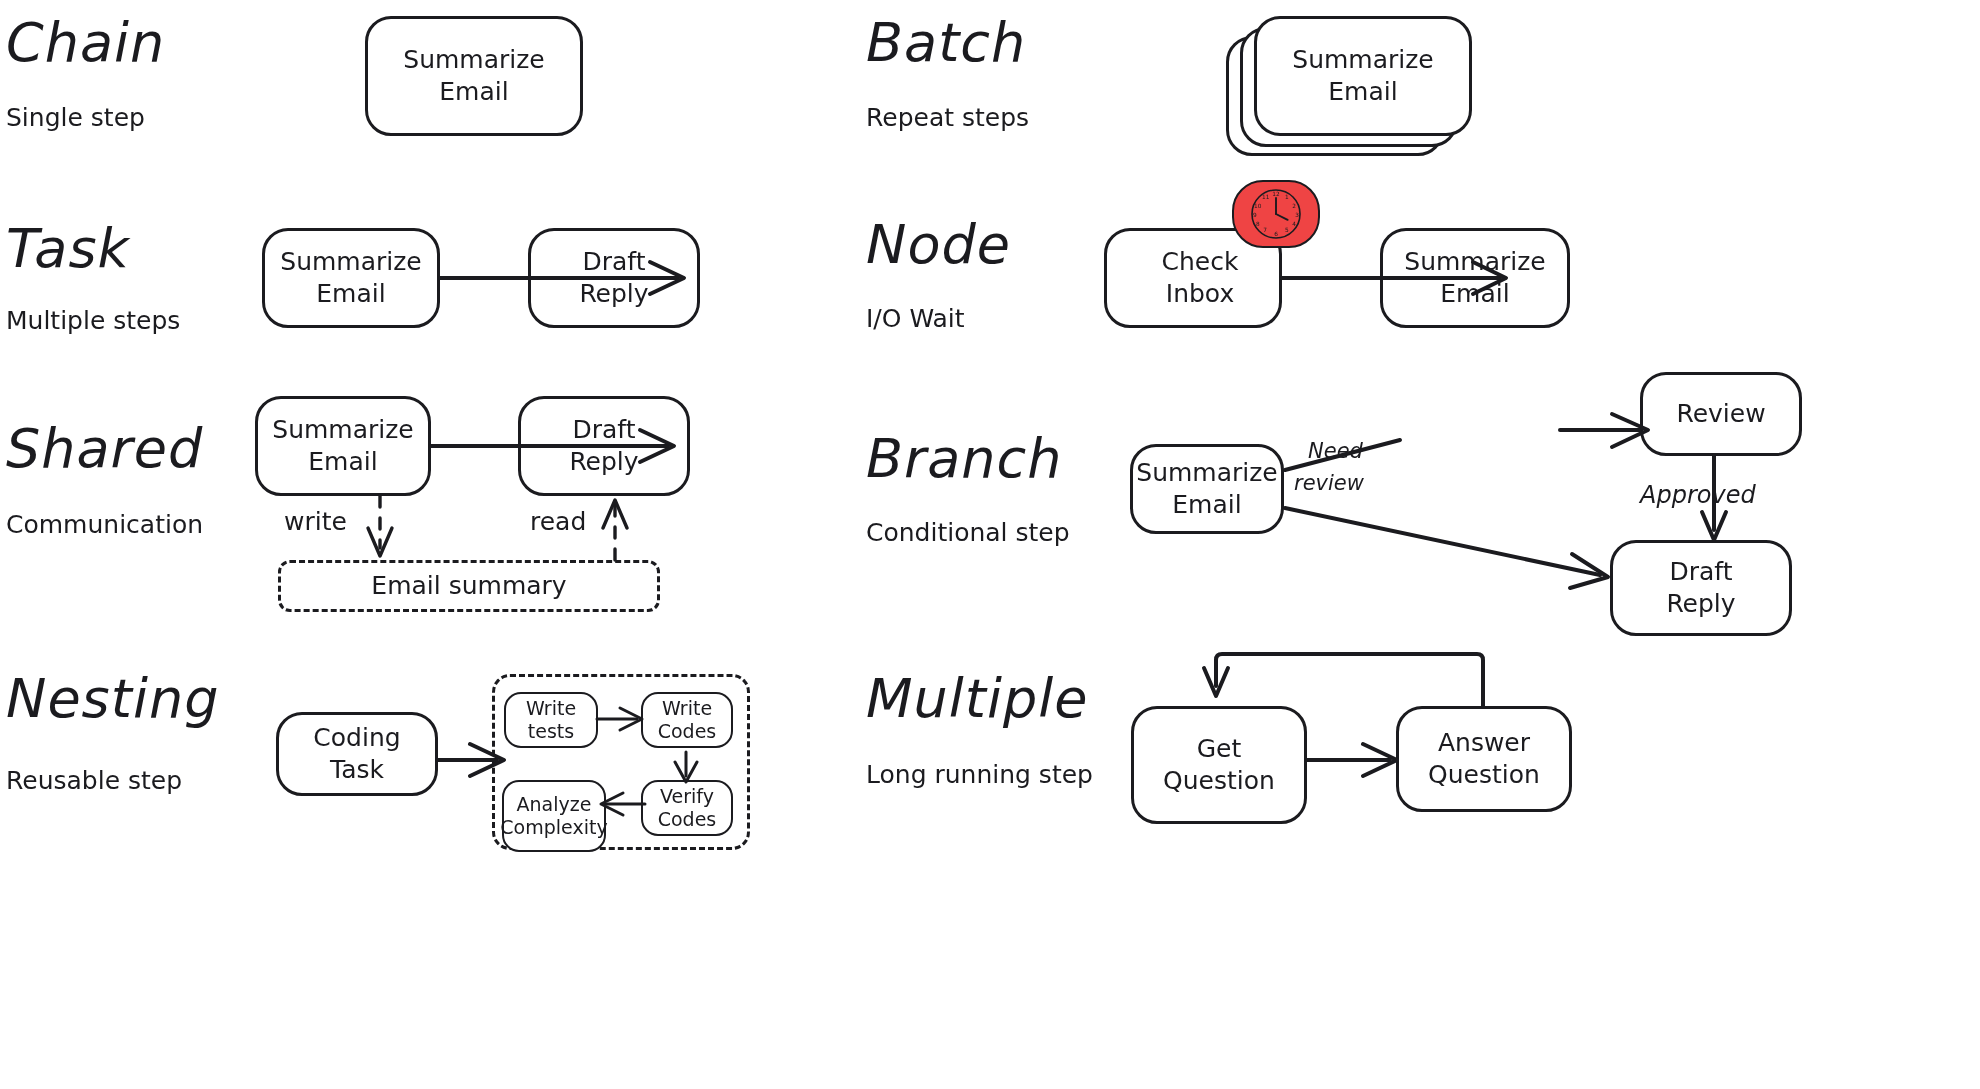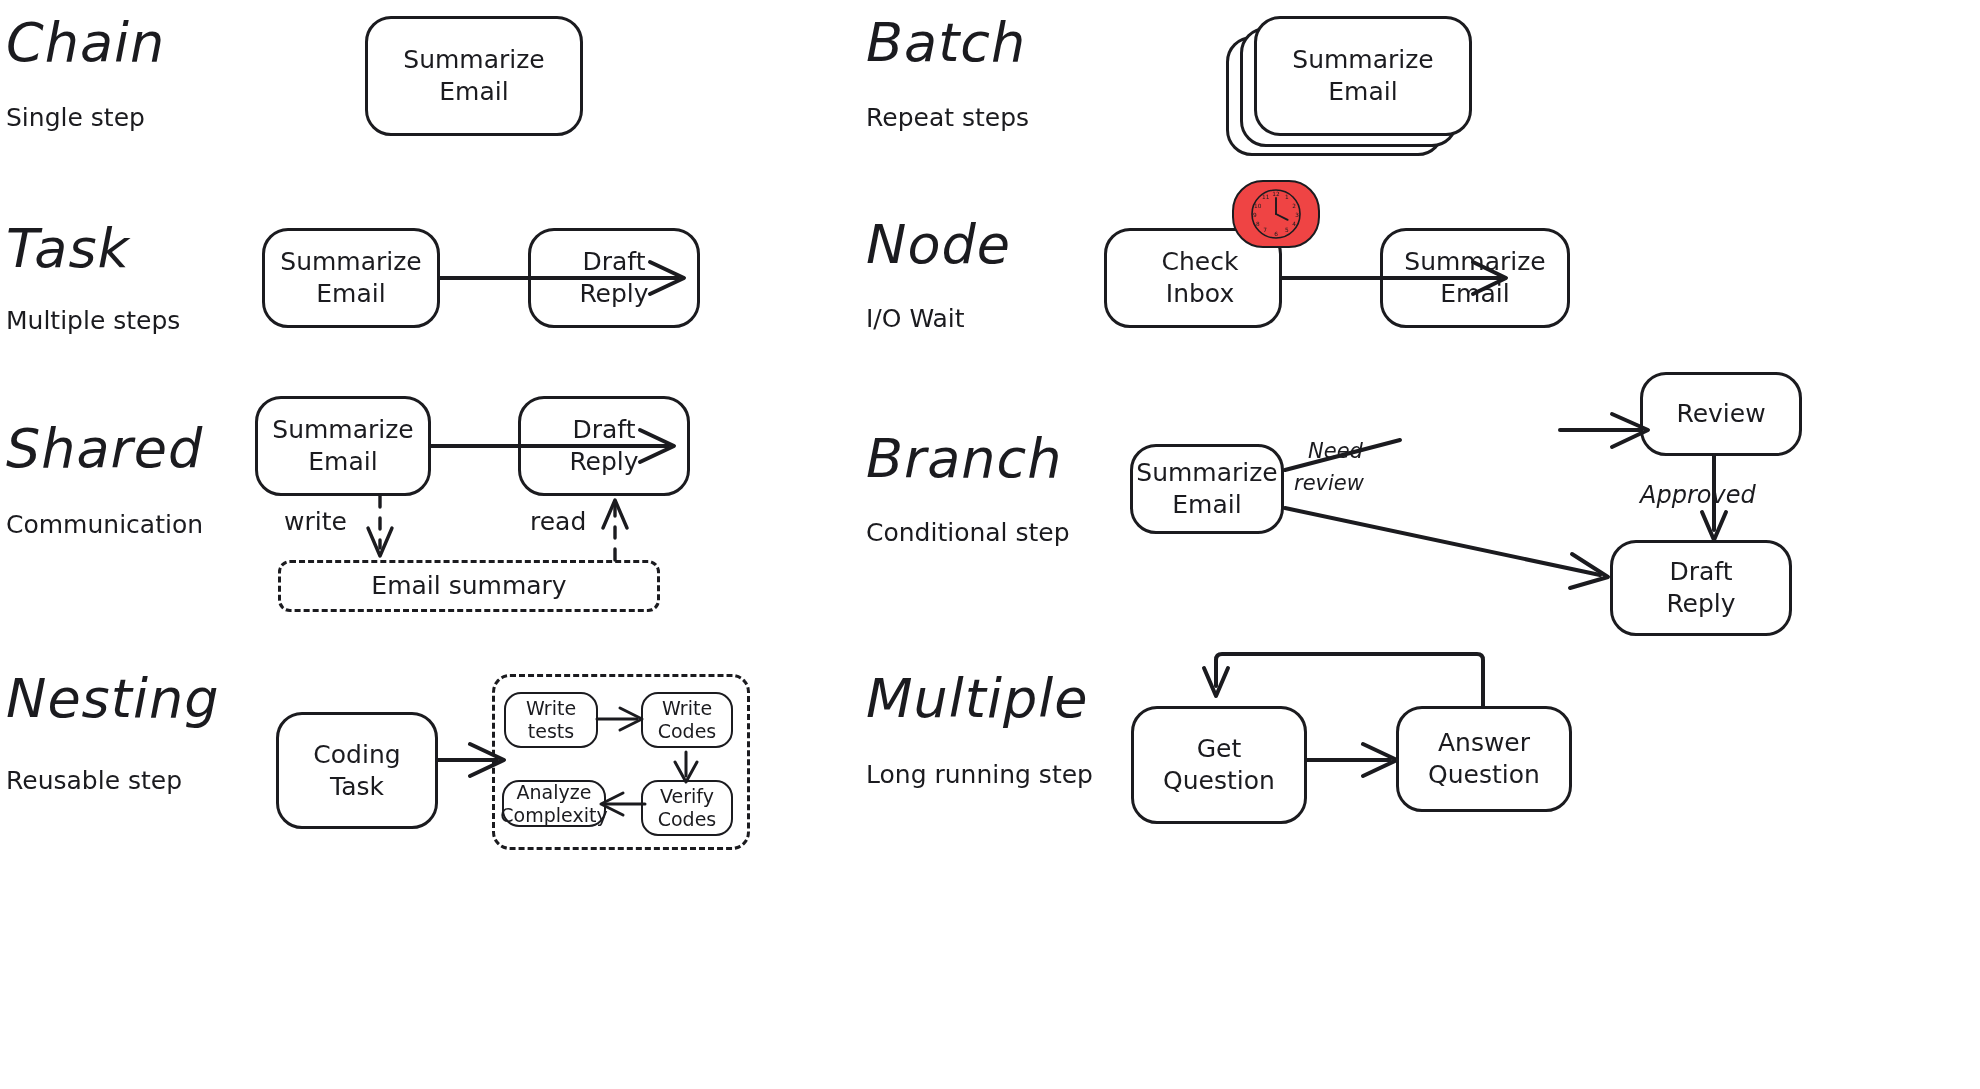--- a/index.html
+++ b/index.html
@@ -248,28 +248,28 @@
   <div class="node" style="left:1640px;top:372px;width:162px;height:84px;">Review</div>
   <div class="node" style="left:1610px;top:540px;width:182px;height:96px;">Draft<br>Reply</div>
 
   <div class="edge-label sm" style="left:1308px;top:440px;">Need</div>
   <div class="edge-label sm" style="left:1294px;top:472px;">review</div>
   <div class="edge-label sm2" style="left:1640px;top:482px;">Approved</div>
 
   <div class="sec-title" style="left:6px;top:672px;">Nesting</div>
   <div class="sec-sub" style="left:6px;top:768px;">Reusable step</div>
 
-  <div class="node" style="left:276px;top:712px;width:162px;height:117px;">Coding<br>Task</div>
+  <div class="node" style="left:276px;top:712px;width:162px;height:84px;">Coding<br>Task</div>
 
   <div class="group-dashed" style="left:492px;top:674px;width:258px;height:176px;"></div>
 
   <div class="node small" style="left:504px;top:692px;width:94px;height:56px;">Write<br>tests</div>
   <div class="node small" style="left:641px;top:692px;width:92px;height:56px;">Write<br>Codes</div>
   <div class="node small" style="left:641px;top:780px;width:92px;height:56px;">Verify<br>Codes</div>
-  <div class="node small" style="left:502px;top:780px;width:104px;height:47px;">Analyze<br>Complexity</div>
+  <div class="node small" style="left:502px;top:780px;width:104px;height:72px;">Analyze<br>Complexity</div>
 
   <div class="sec-title" style="left:866px;top:672px;">Multiple</div>
   <div class="sec-sub" style="left:866px;top:762px;">Long running step</div>
 
   <div class="node" style="left:1131px;top:706px;width:176px;height:118px;">Get<br>Question</div>
   <div class="node" style="left:1396px;top:706px;width:176px;height:106px;">Answer<br>Question</div>
 
 </div>
 
 </body></html>

